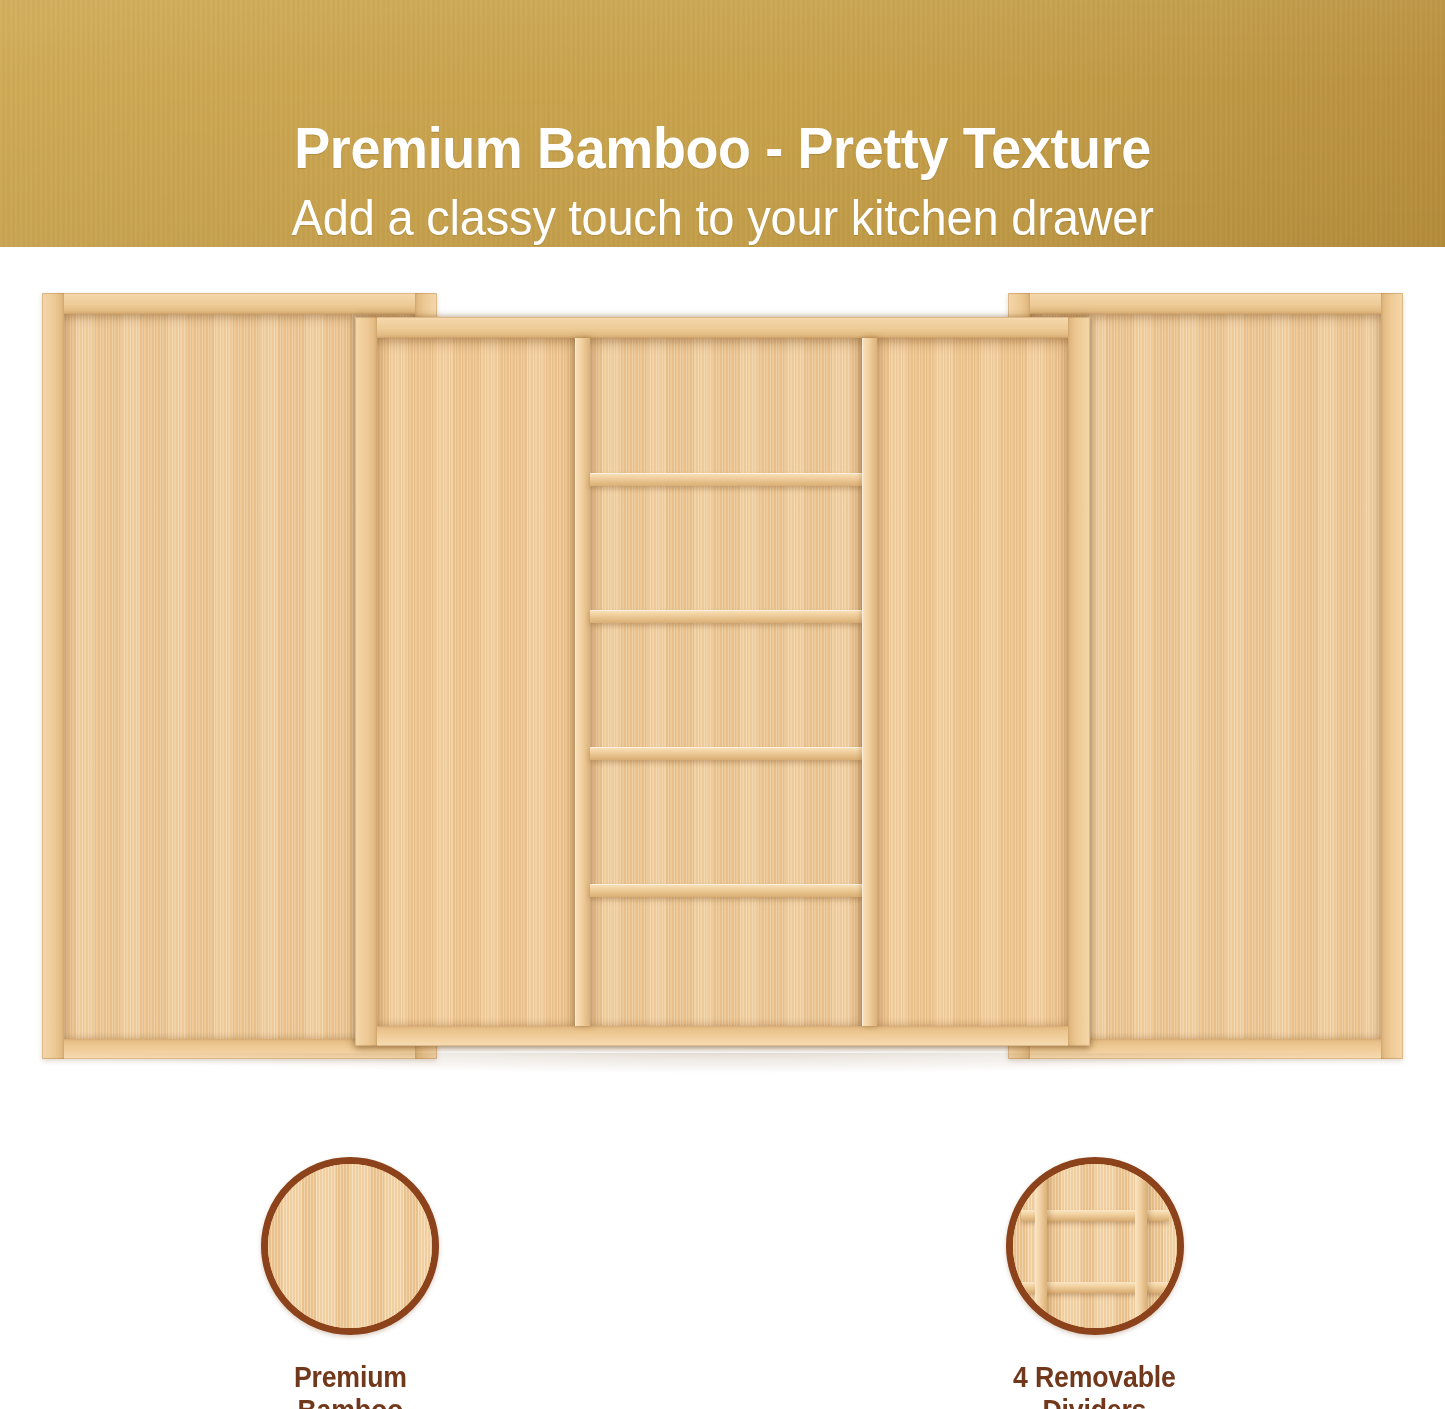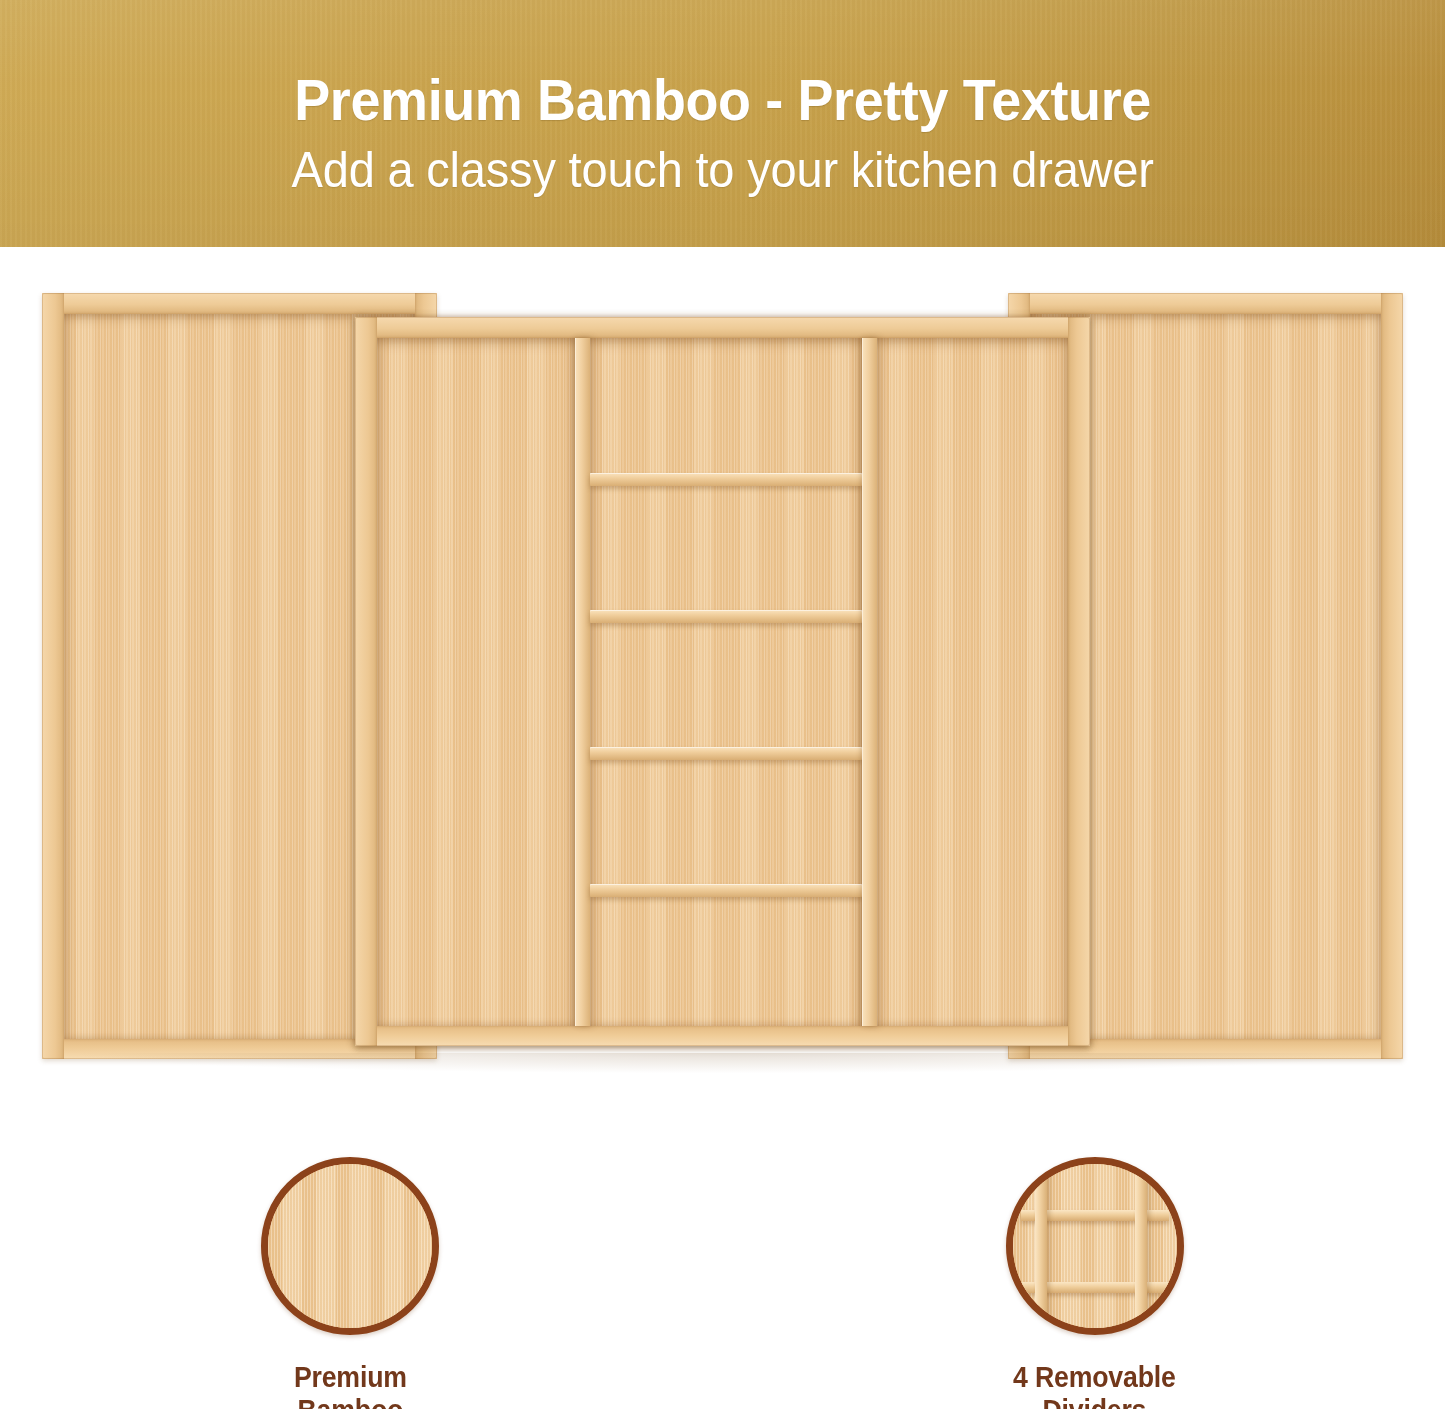--- a/index.html
+++ b/index.html
@@ -49,20 +49,21 @@
   .header-inner {
     position: relative;
     z-index: 2;
     width: 100%;
     height: 100%;
     display: flex;
     flex-direction: column;
     align-items: center;
     justify-content: center;
     padding-top: 20px;
+    margin-top: 48px;
   }
   .header-title {
     color: #FFFFFF;
     font-size: 58px;
     font-weight: 700;
     letter-spacing: -0.4px;
     line-height: 1.04;
     white-space: nowrap;
     transform: scaleX(0.93);
     text-shadow: 0 1px 1px rgba(120,88,30,0.30);

